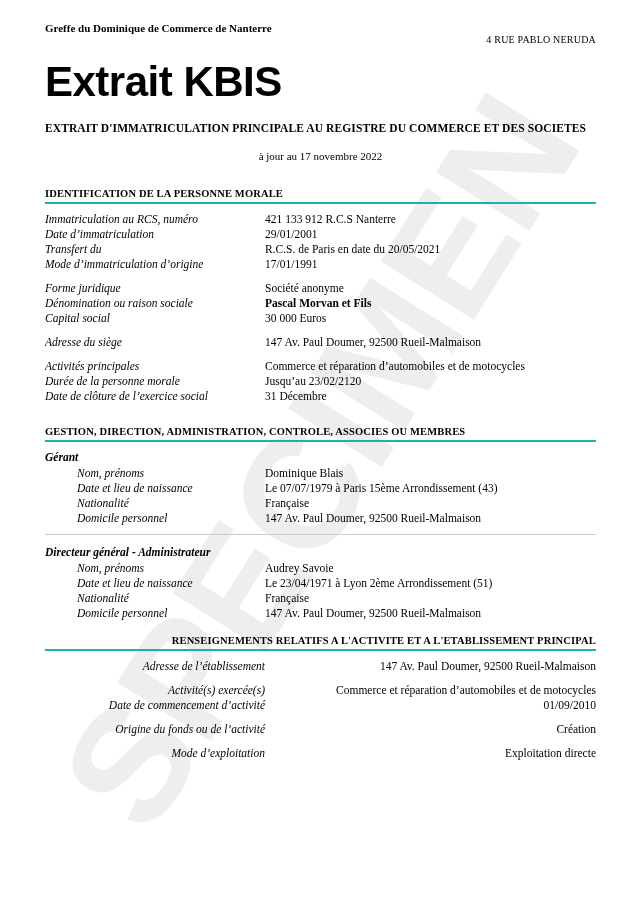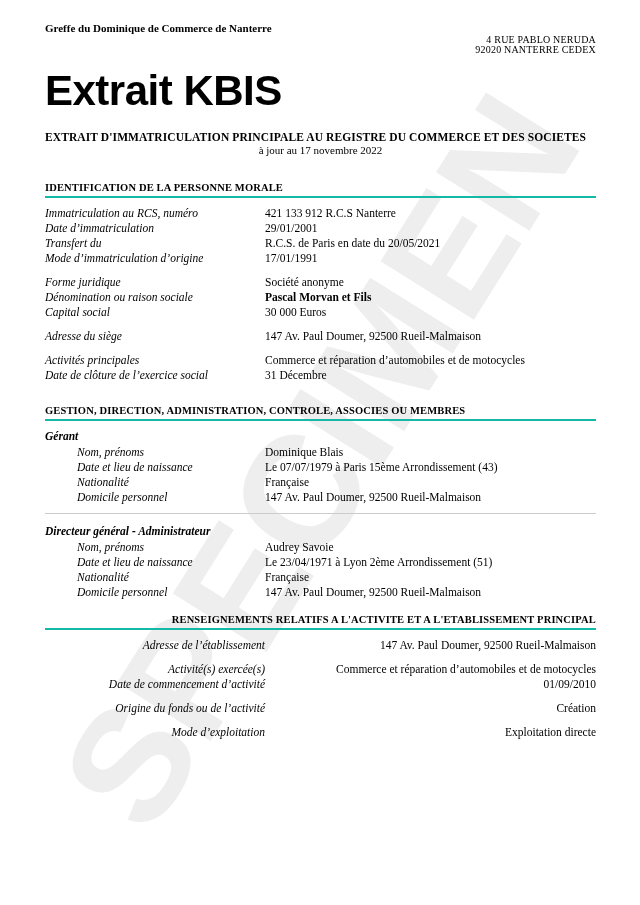--- a/index.html
+++ b/index.html
@@ -51,21 +51,21 @@
   .subtitle {
     font-size: 11.5px;
     font-weight: bold;
     text-align: left;
     margin-top: 19px;
     letter-spacing: 0.1px;
   }
   .dateline {
     font-size: 11px;
     text-align: center;
-    margin-top: 1px;
+    margin-top: 16px;
   }
   .sec-title {
     font-size: 10.5px;
     font-weight: bold;
     letter-spacing: 0.15px;
     border-bottom: 2px solid #14b8a6;
     padding-bottom: 3px;
     margin-bottom: 8px;
   }
   .sec-identification  { margin-top: 26px; }
@@ -96,21 +96,20 @@
 
 <div class="page">
 
   <div class="watermark">SPECIMEN</div>
 
   <div class="content">
 
     <header>
       <div class="issuer">Greffe du Dominique de Commerce de Nanterre</div>
       <div class="addr">4 RUE PABLO NERUDA</div>
-      <div class="addr">92020 NANTERRE CEDEX</div>
       <h1 class="doc-title">Extrait KBIS</h1>
       <div class="subtitle">EXTRAIT D'IMMATRICULATION PRINCIPALE AU REGISTRE DU COMMERCE ET DES SOCIETES</div>
       <div class="dateline">à jour au 17 novembre 2022</div>
     </header>
 
     <section class="sec-identification">
       <h2 class="sec-title">IDENTIFICATION DE LA PERSONNE MORALE</h2>
       <div class="group">
         <div class="row">
           <span class="label">Immatriculation au RCS, numéro</span>
@@ -148,20 +147,24 @@
           <span class="label">Adresse du siège</span>
           <span class="value">147 Av. Paul Doumer, 92500 Rueil-Malmaison</span>
         </div>
       </div>
       <div class="group">
         <div class="row">
           <span class="label">Activités principales</span>
           <span class="value">Commerce et réparation d’automobiles et de motocycles</span>
         </div>
         <div class="row">
+          <span class="label">Durée de la personne morale</span>
+          <span class="value">Jusqu’au  23/02/2120</span>
+        </div>
+        <div class="row">
           <span class="label">Date de clôture de l’exercice social</span>
           <span class="value">31 Décembre</span>
         </div>
       </div>
     </section>
 
     <section class="sec-gestion">
       <h2 class="sec-title">GESTION, DIRECTION, ADMINISTRATION, CONTROLE, ASSOCIES OU MEMBRES</h2>
       <div class="officer">
         <h3 class="role">Gérant</h3>

